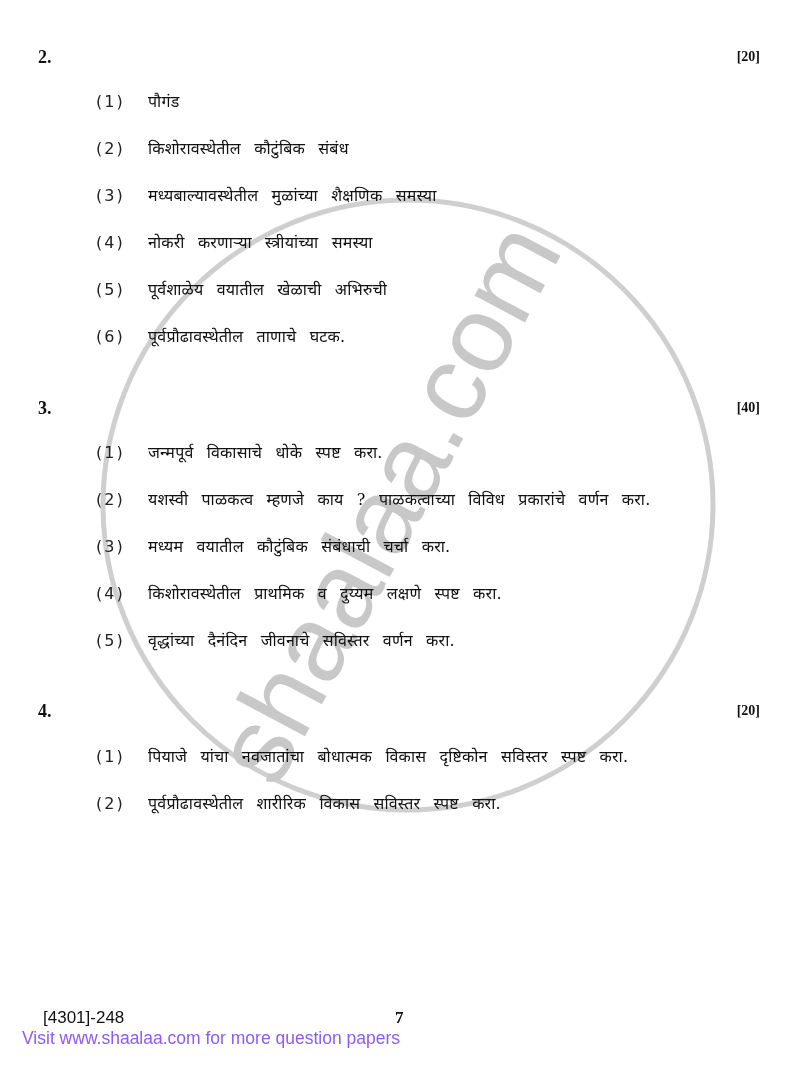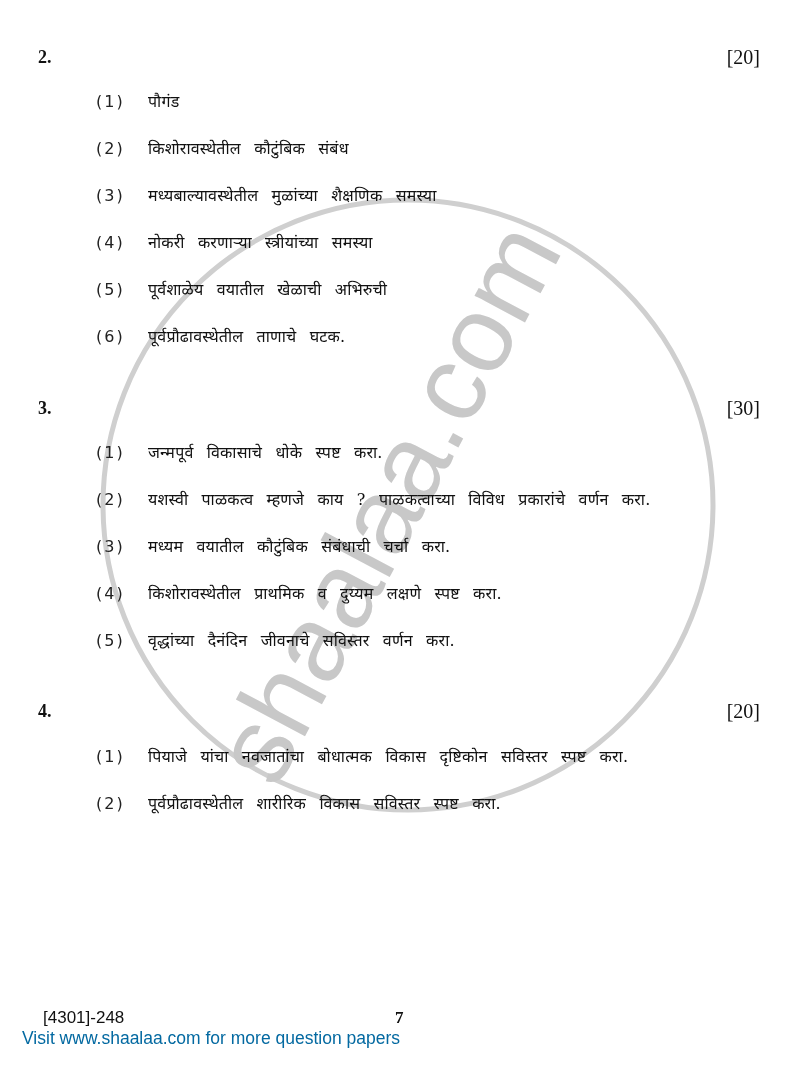--- a/index.html
+++ b/index.html
@@ -59,21 +59,22 @@
       letter-spacing: 0.2px;
     }
     .q-text b {
       font-weight: bold;
     }
     .q-marks {
       position: absolute;
       right: 0;
       top: 0;
       font-family: "Liberation Serif", serif;
-      font-size: 20px;
+      font-size: 14px;
+      font-weight: bold;
     }
     .sub {
       position: absolute;
       left: 96px;
       height: 30px;
       font-size: 16px;
       line-height: 30px;
       white-space: nowrap;
     }
     .sub-num {
@@ -110,21 +111,21 @@
       font-weight: bold;
       line-height: 20px;
     }
     .footer-visit {
       position: absolute;
       left: 22px;
       top: 1027px;
       font-family: "Liberation Sans", sans-serif;
       font-size: 17.5px;
       line-height: 22px;
-      color: #0369a1;
+      color: #8b5cf6;
     }
   </style>
 </head>
 <body>
 
 <div class="page">
 
   <svg class="watermark" viewBox="0 0 800 1065" xmlns="http://www.w3.org/2000/svg">
     <circle cx="408" cy="505" r="305" fill="none" stroke="#cfcfcf" stroke-width="5"></circle>
     <text x="0" y="0" fill="#c8c8c8" font-family="Liberation Sans, sans-serif" font-size="108" text-anchor="middle" transform="translate(420,520) rotate(-62)">shaalaa.com</text>
@@ -157,21 +158,21 @@
       <span class="sub-num">(5)</span>
       <span class="sub-text">पूर्वशाळेय वयातील खेळाची अभिरुची</span>
     </div>
     <div class="sub" style="top:322px;">
       <span class="sub-num">(6)</span>
       <span class="sub-text">पूर्वप्रौढावस्थेतील ताणाचे घटक.</span>
     </div>
 
     <div class="q-head" style="top:393px;">
       <span class="q-num">3.</span>
-      <span class="q-marks">[30]</span>
+      <span class="q-marks">[40]</span>
     </div>
 
     <div class="sub" style="top:438px;">
       <span class="sub-num">(1)</span>
       <span class="sub-text">जन्मपूर्व विकासाचे धोके स्पष्ट करा.</span>
     </div>
     <div class="sub" style="top:485px;">
       <span class="sub-num">(2)</span>
       <span class="sub-text">यशस्वी पाळकत्व म्हणजे काय ? पाळकत्वाच्या विविध प्रकारांचे वर्णन करा.</span>
     </div>

